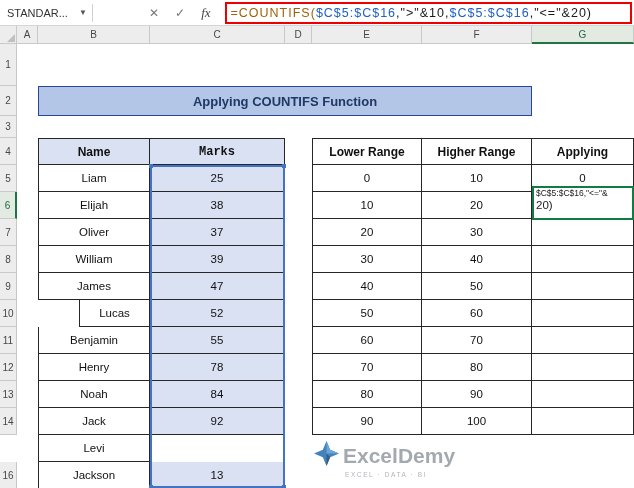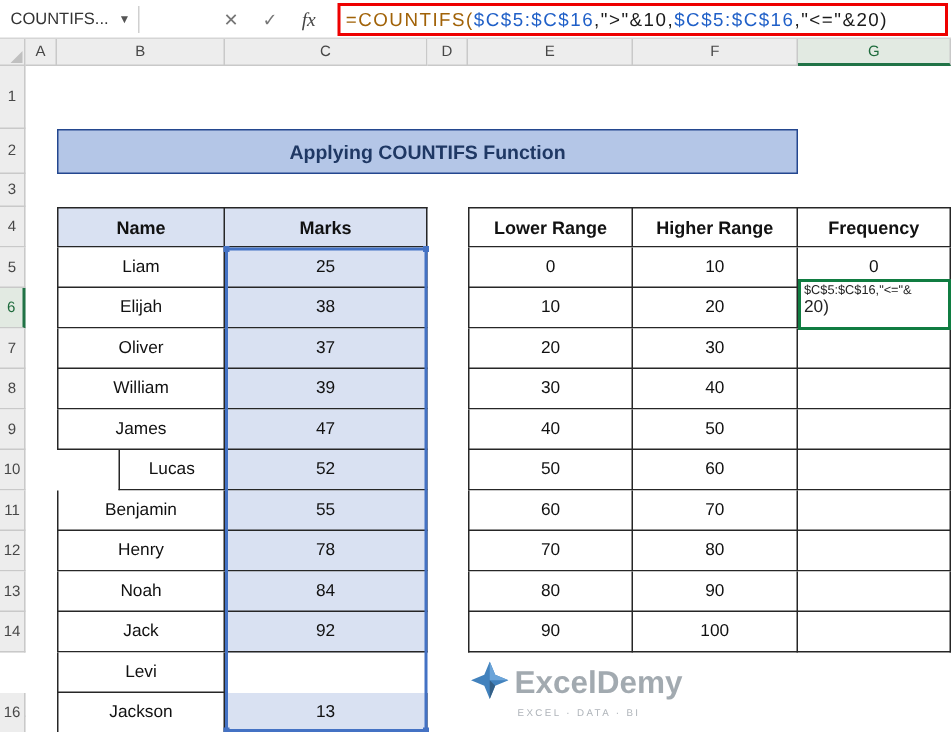--- a/index.html
+++ b/index.html
@@ -118,21 +118,21 @@
   .watermark { position: absolute; left: 314px; top: 415px; opacity: 0.9; }
   .wm-row { display: flex; align-items: center; gap: 4px; }
   .wm-name { font-size: 21px; font-weight: bold; color: #99a1a8; }
   .wm-tag { font-size: 6.5px; letter-spacing: 1.6px; color: #a6acb2; margin-left: 31px; margin-top: 1px; }
 </style>
 </head>
 <body>
 
 <div class="formula-bar">
   <div class="name-box">
-    <span>COUNTIFS...</span>
+    <span>STANDAR...</span>
     <span class="name-caret">▼</span>
   </div>
   <div class="vsep"></div>
   <div class="fb-btn cancel">✕</div>
   <div class="fb-btn">✓</div>
   <div class="fb-btn fx">fx</div>
   <div class="formula-input">
       <span id="formula-text"><span style="color: #a16207;">=COUNTIFS(</span><span style="color: rgb(32, 96, 200);">$C$5:$C$16</span><span style="color: rgb(26, 26, 26);">,"&gt;"&amp;10,</span><span style="color: rgb(32, 96, 200);">$C$5:$C$16</span><span style="color: rgb(26, 26, 26);">,"&lt;="&amp;20)</span></span>
     </div>
 </div>
@@ -158,21 +158,21 @@
       <div class="hdr" style="grid-area: 10 / 1;">9</div>
       <div class="hdr" style="grid-area: 11 / 1;">10</div>
       <div class="hdr" style="grid-area: 12 / 1;">11</div>
       <div class="hdr" style="grid-area: 13 / 1;">12</div>
       <div class="hdr" style="grid-area: 14 / 1;">13</div>
       <div class="hdr" style="grid-area: 15 / 1;">14</div>
       <div class="hdr" style="grid-area: 16 / 1; margin-top: 42px;">15</div>
       <div class="hdr" style="grid-area: 17 / 1;">16</div>
       <div class="banner" style="grid-area: 3 / 3 / auto / span 5;">Applying COUNTIFS Function</div>
       <div class="tcell th fill bt bl" style="grid-area: 5 / 3;">Name</div>
-      <div class="tcell th fill bt" style="grid-area: 5 / 4;">Marks</div>
+      <div class="tcell th fill bt" style="grid-area: 5 / 4; font-family: Liberation Mono, monospace;">Marks</div>
       <div class="tcell bl" style="grid-area: 6 / 3;">Liam</div>
       <div class="tcell fill" style="grid-area: 6 / 4;">25</div>
       <div class="tcell bl" style="grid-area: 7 / 3; text-align: center;">Elijah</div>
       <div class="tcell fill" style="grid-area: 7 / 4;">38</div>
       <div class="tcell bl" style="grid-area: 8 / 3;">Oliver</div>
       <div class="tcell fill" style="grid-area: 8 / 4;">37</div>
       <div class="tcell bl" style="grid-area: 9 / 3;">William</div>
       <div class="tcell fill" style="grid-area: 9 / 4;">39</div>
       <div class="tcell bl" style="grid-area: 10 / 3;">James</div>
       <div class="tcell fill" style="grid-area: 10 / 4;">47</div>
@@ -184,21 +184,21 @@
       <div class="tcell fill" style="grid-area: 13 / 4;">78</div>
       <div class="tcell bl" style="grid-area: 14 / 3;">Noah</div>
       <div class="tcell fill" style="grid-area: 14 / 4;">84</div>
       <div class="tcell bl" style="grid-area: 15 / 3;">Jack</div>
       <div class="tcell fill" style="grid-area: 15 / 4; text-align: right;">92</div>
       <div class="tcell bl" style="grid-area: 16 / 3; text-align: right;">Levi</div>
       <div class="tcell bl" style="grid-area: 17 / 3;">Jackson</div>
       <div class="tcell fill" style="grid-area: 17 / 4;">13</div>
       <div class="tcell th bt bl" style="grid-area: 5 / 6;">Lower Range</div>
       <div class="tcell th bt" style="grid-area: 5 / 7;">Higher Range</div>
-      <div class="tcell th bt" style="grid-area: 5 / 8;">Frequency</div>
+      <div class="tcell th bt" style="grid-area: 5 / 8;">Applying</div>
       <div class="tcell bl" style="grid-area: 6 / 6;">0</div>
       <div class="tcell" style="grid-area: 6 / 7;">10</div>
       <div class="tcell" style="grid-area: 6 / 8;">0</div>
       <div class="tcell bl" style="grid-area: 7 / 6;">10</div>
       <div class="tcell" style="grid-area: 7 / 7;">20</div>
       <div class="tcell" style="grid-area: 7 / 8;"></div>
       <div class="tcell bl" style="grid-area: 8 / 6;">20</div>
       <div class="tcell" style="grid-area: 8 / 7;">30</div>
       <div class="tcell" style="grid-area: 8 / 8;"></div>
       <div class="tcell bl" style="grid-area: 9 / 6;">30</div>

